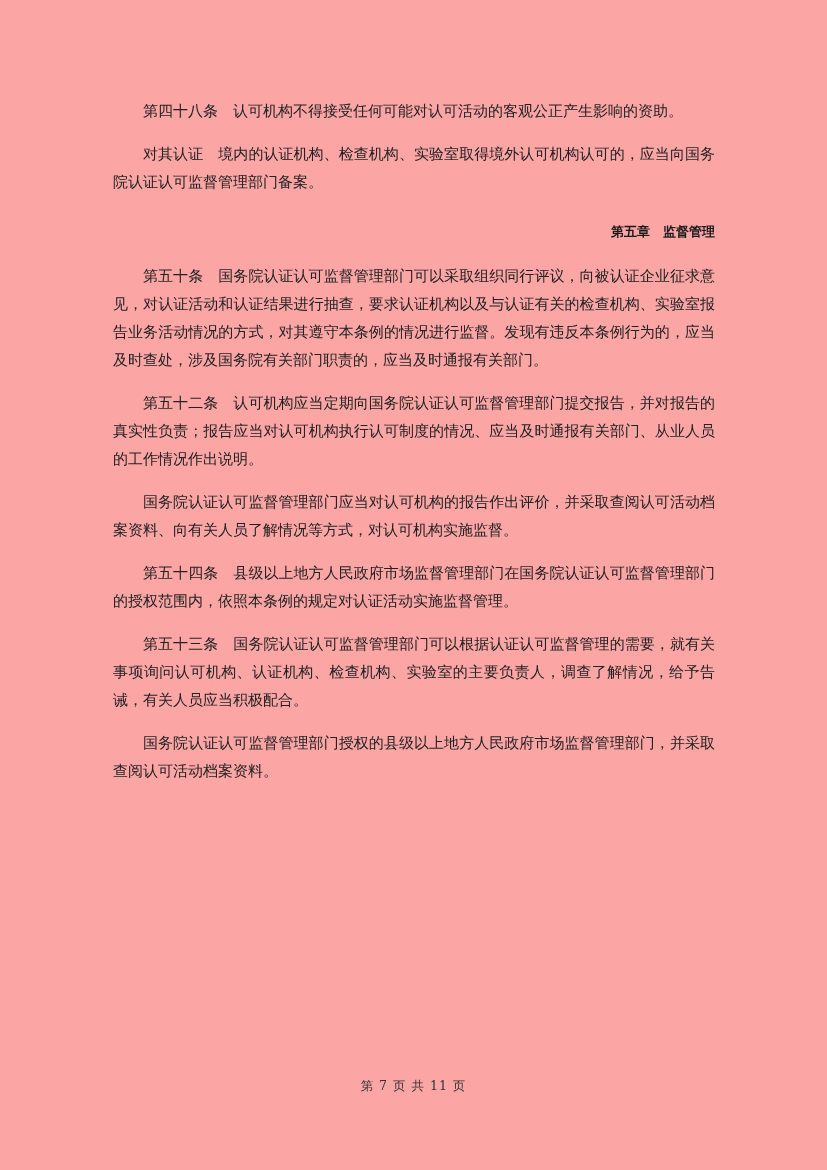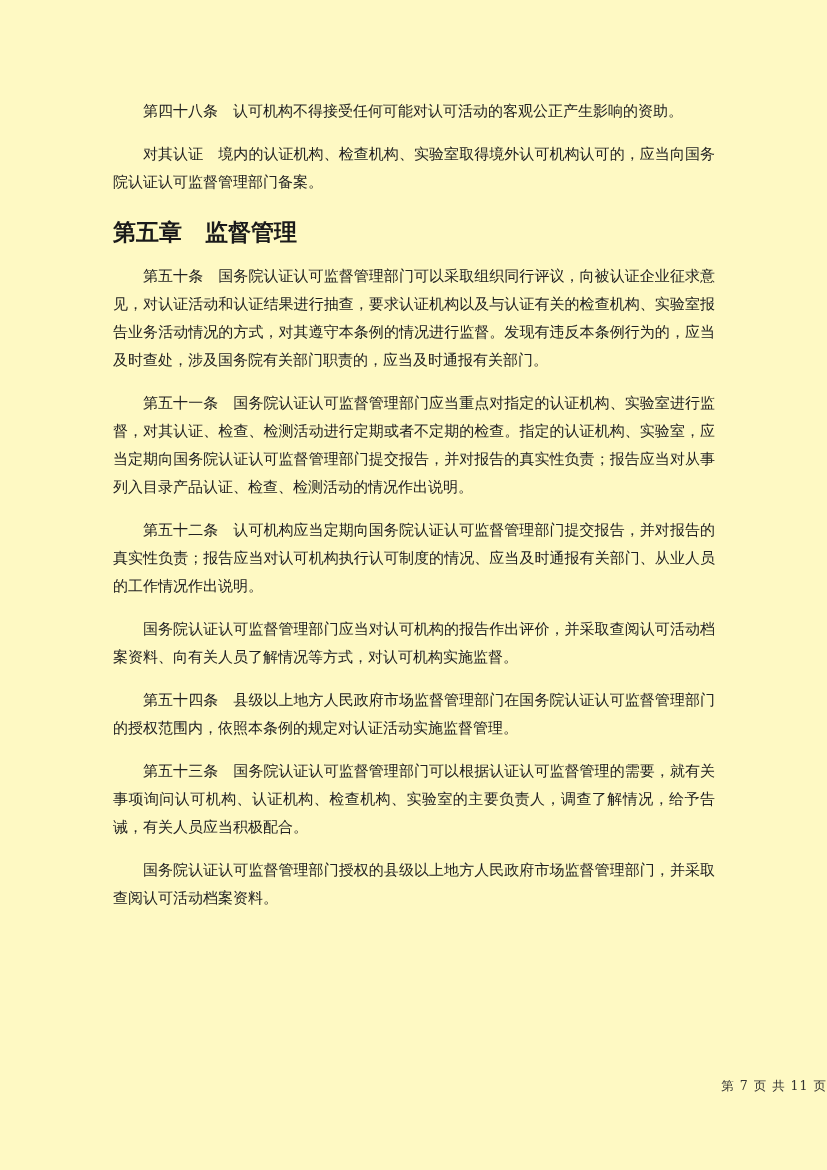--- a/index.html
+++ b/index.html
@@ -4,21 +4,21 @@
 <style>
   html, body {
     margin: 0;
     padding: 0;
     background: #ffffff;
   }
   .page {
     position: relative;
     width: 827px;
     height: 1170px;
-    background: #fef9c3;
+    background: #fca5a5;
     overflow: hidden;
     font-family: "DejaVu Serif", "Liberation Serif", serif;
     color: #222222;
   }
   .content {
     position: absolute;
     left: 113px;
     top: 97px;
     width: 602px;
     display: flow-root;
@@ -27,48 +27,47 @@
     margin: 0 0 15px 0;
     font-size: 15px;
     line-height: 28px;
     text-align: justify;
     text-justify: inter-ideograph;
     text-indent: 2em;
     color: #222222;
   }
   .chapter-heading {
     margin: 22px 0 16px 0;
-    font-size: 23px;
+    font-size: 13px;
     line-height: 28px;
     font-weight: bold;
-    text-align: left;
+    text-align: right;
     color: #1a1a1a;
   }
   .page-footer {
     position: absolute;
     left: 0;
     top: 1077px;
     width: 827px;
-    text-align: right;
+    text-align: center;
     font-size: 12.5px;
     line-height: 18px;
     letter-spacing: 1px;
     color: #333333;
   }
 </style>
 </head>
 <body>
 
 <main class="page">
   <section class="content">
     <p class="body-para">第四十八条　认可机构不得接受任何可能对认可活动的客观公正产生影响的资助。</p>
     <p class="body-para">对其认证　境内的认证机构、检查机构、实验室取得境外认可机构认可的，应当向国务院认证认可监督管理部门备案。</p>
     <h2 class="chapter-heading">第五章　监督管理</h2>
     <p class="body-para">第五十条　国务院认证认可监督管理部门可以采取组织同行评议，向被认证企业征求意见，对认证活动和认证结果进行抽查，要求认证机构以及与认证有关的检查机构、实验室报告业务活动情况的方式，对其遵守本条例的情况进行监督。发现有违反本条例行为的，应当及时查处，涉及国务院有关部门职责的，应当及时通报有关部门。</p>
-    <p class="body-para">第五十一条　国务院认证认可监督管理部门应当重点对指定的认证机构、实验室进行监督，对其认证、检查、检测活动进行定期或者不定期的检查。指定的认证机构、实验室，应当定期向国务院认证认可监督管理部门提交报告，并对报告的真实性负责；报告应当对从事列入目录产品认证、检查、检测活动的情况作出说明。</p>
     <p class="body-para">第五十二条　认可机构应当定期向国务院认证认可监督管理部门提交报告，并对报告的真实性负责；报告应当对认可机构执行认可制度的情况、应当及时通报有关部门、从业人员的工作情况作出说明。</p>
     <p class="body-para">国务院认证认可监督管理部门应当对认可机构的报告作出评价，并采取查阅认可活动档案资料、向有关人员了解情况等方式，对认可机构实施监督。</p>
     <p class="body-para">第五十四条　县级以上地方人民政府市场监督管理部门在国务院认证认可监督管理部门的授权范围内，依照本条例的规定对认证活动实施监督管理。</p>
     <p class="body-para">第五十三条　国务院认证认可监督管理部门可以根据认证认可监督管理的需要，就有关事项询问认可机构、认证机构、检查机构、实验室的主要负责人，调查了解情况，给予告诫，有关人员应当积极配合。</p>
     <p class="body-para">国务院认证认可监督管理部门授权的县级以上地方人民政府市场监督管理部门，并采取查阅认可活动档案资料。</p>
   </section>
 
   <footer class="page-footer">
     <span>第 7 页 共 11 页</span>
   </footer>

